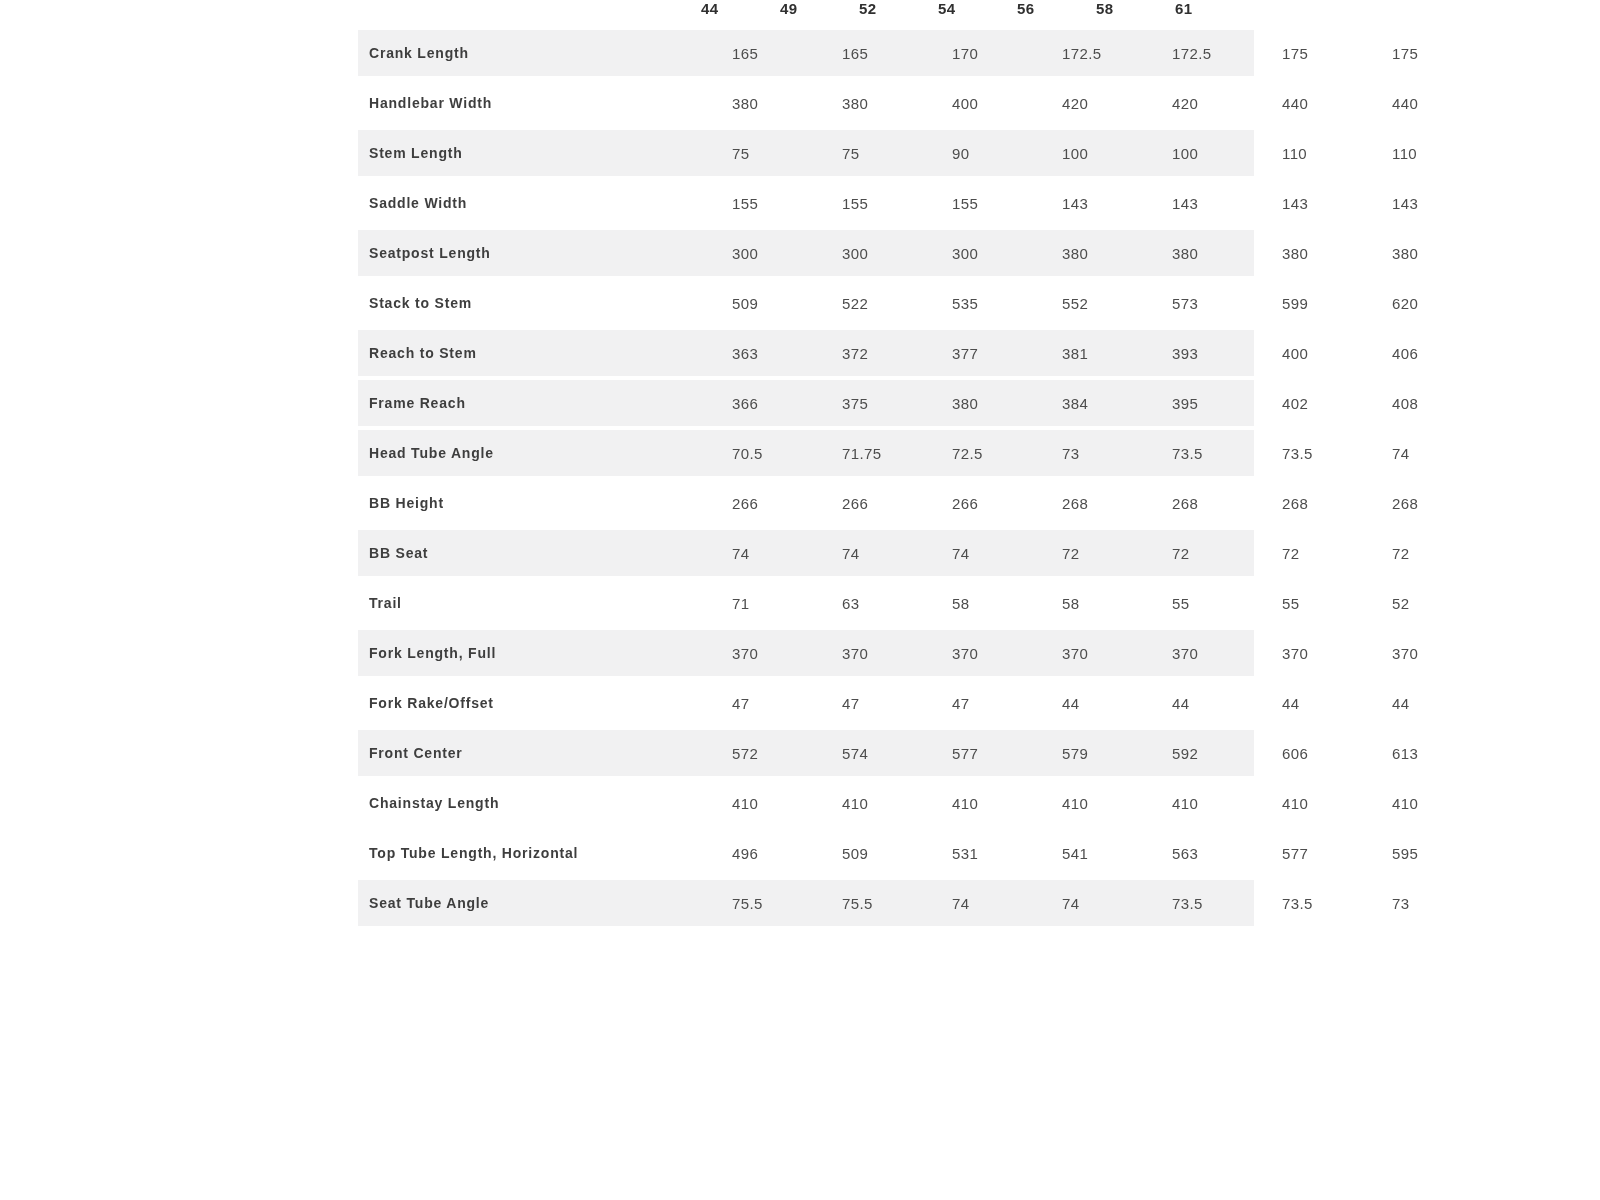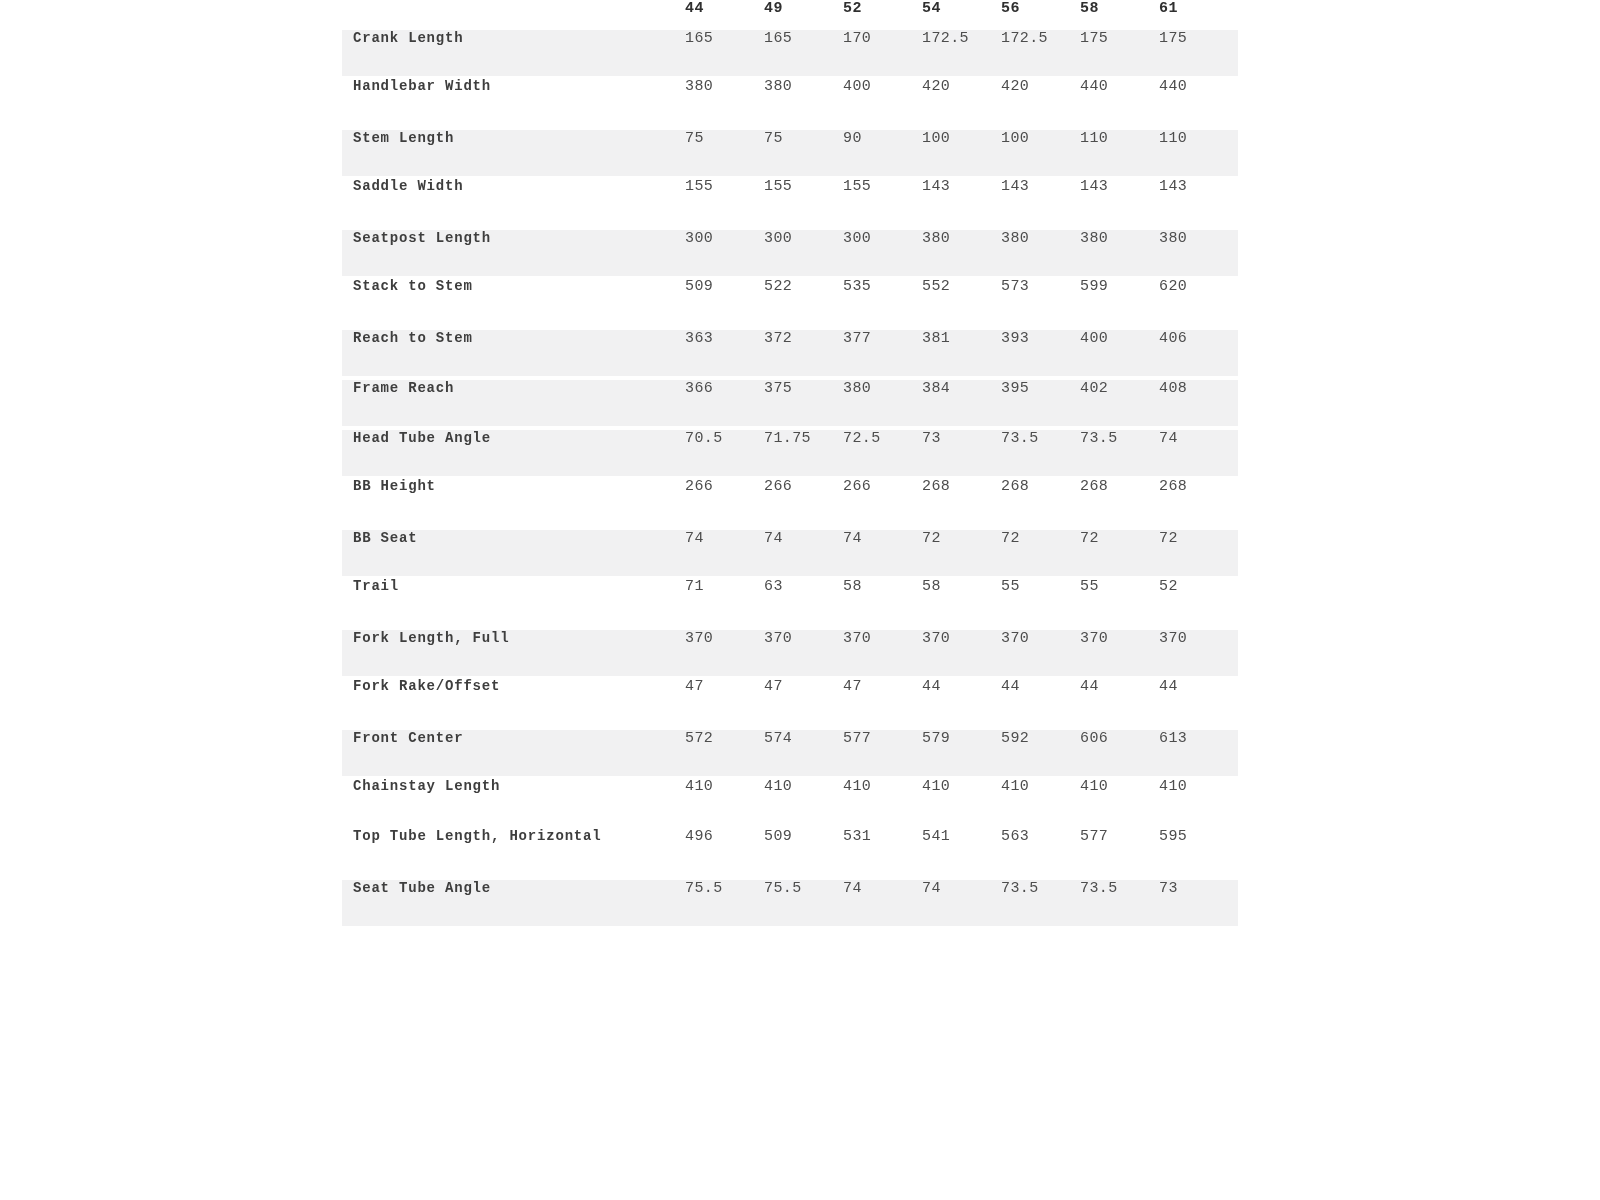--- a/index.html
+++ b/index.html
@@ -6,36 +6,37 @@
     margin: 0;
     padding: 0;
     background: #ffffff;
     width: 1600px;
     height: 1200px;
     overflow: hidden;
     font-family: "Liberation Sans", sans-serif;
   }
   #geo-table {
     position: absolute;
-    left: 342px;
+    left: 358px;
     top: 0;
     width: 896px;
-    font-family: Liberation Mono, monospace;
   }
   .grid-row {
     display: flex;
     width: 100%;
   }
   .header-row {
     height: 28px;
     align-items: flex-start;
   }
   .body-row {
     height: 50px;
+    align-items: center;
     background: #ffffff;
+    gap: 31px;
   }
   .body-row.striped {
     background: #f1f1f2;
     border-top: 2px solid #ffffff;
     border-bottom: 2px solid #ffffff;
     box-sizing: border-box;
   }
   .cell {
     box-sizing: border-box;
     flex: 0 0 auto;

